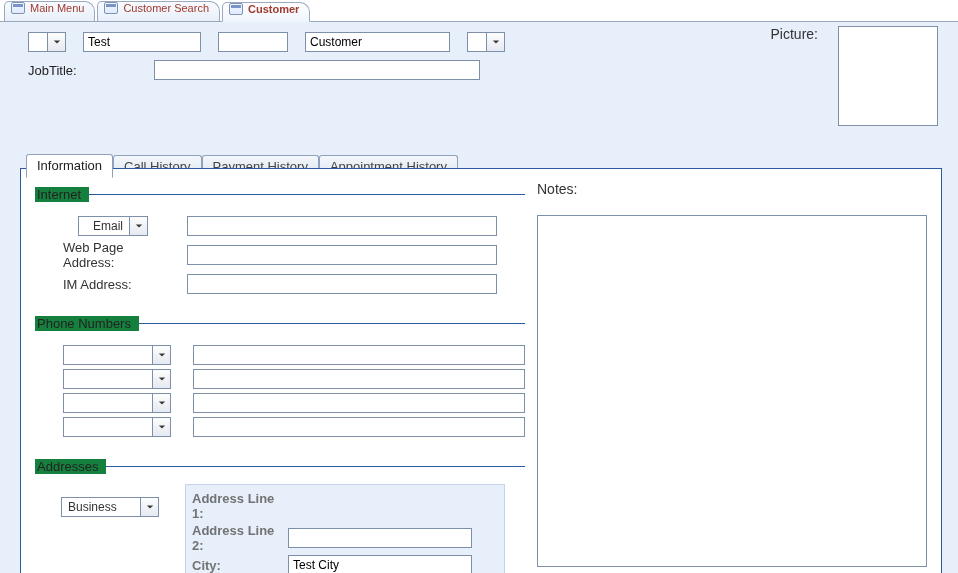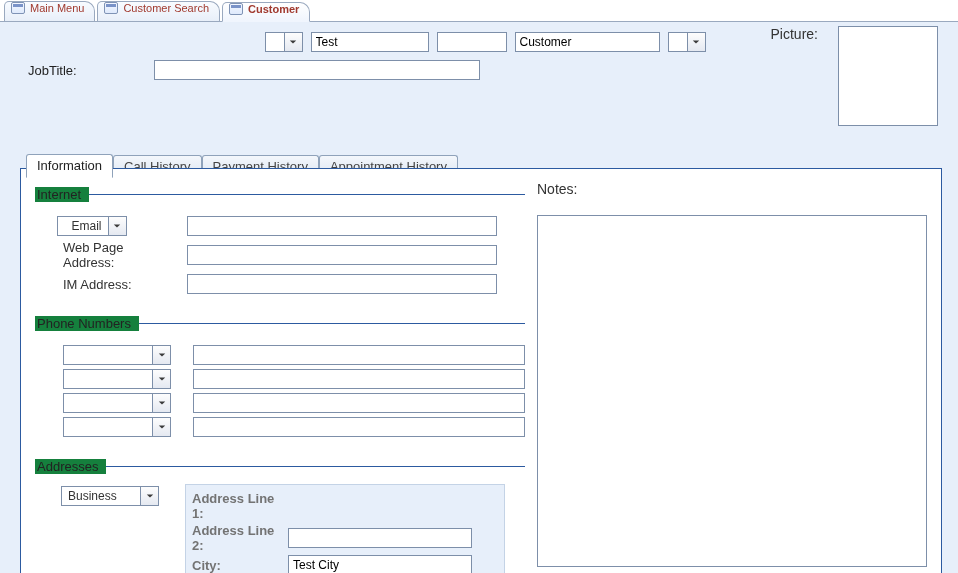--- a/index.html
+++ b/index.html
@@ -175,21 +175,21 @@
     background:#e7effa;
     border:1px solid #c4d3e6;
     margin-left: 150px;
     width: 320px;
     padding: 4px 6px 6px 6px;
   }
   .addr-panel .arow { display:flex; align-items:center; margin:2px 0;}
   .addr-panel .arow .al { width:96px; font-size:13px; font-weight:bold; color:#737373;}
   .addr-panel .arow input { height:20px; border:1px solid #7d8fa9; font:inherit; padding:1px 4px; }
 
-  .addr-type-wrap { display:flex; position:absolute; left:0; top:12px; margin-left:26px;}
+  .addr-type-wrap { display:flex; position:absolute; left:0; top:23px; margin-left:26px;}
   .addresses-holder { position:relative; }
 
   .notes-label { font-size:14px; margin-bottom:18px; }
   .notes-box {
     width: 100%;
     height: 352px;
     border: 1px solid #7d8fa9;
     background:#fff;
     resize:none;
     font:inherit;
@@ -214,21 +214,21 @@
   </div>
 </div>
 
 <div class="form-area">
 
   <div class="picture-wrap">
     <span class="plabel">Picture:</span>
     <div class="picture-box"></div>
   </div>
 
-  <div class="row" style="gap:8px; margin-left:8px;justify-content:center;">
+  <div class="row" style="gap:17px; margin-left:8px;">
     <div class="select-box">
       <div class="sel-text" style="width:20px;"></div>
       <div class="dd-btn">
           <svg viewBox="0 0 10 10">
             <path d="M1 3 L5 7 L9 3 Z"></path>
           </svg>
         </div>
     </div>
     <input class="text-input" style="width: 118px;" value="Test">
     <input class="text-input" style="width: 70px;" value="">
@@ -255,21 +255,21 @@
       <div class="tabctrl-tab"><span>Payment History</span></div>
       <div class="tabctrl-tab"><span>Appointment History</span></div>
     </div>
     <div class="tabpage">
 
       <div class="tabpage-left">
 
         <fieldset class="group">
           <legend>Internet</legend>
           <div class="field-row">
-            <div style="width:130px; display:flex; justify-content:center; padding-right:17px;">
+            <div style="width:130px; display:flex; justify-content:flex-end; padding-right:17px;">
               <div class="select-box">
                 <div class="sel-text" style="width:52px; justify-content:flex-end;">Email</div>
                 <div class="dd-btn">
                     <svg viewBox="0 0 10 10">
                       <path d="M1 3 L5 7 L9 3 Z"></path>
                     </svg>
                   </div>
               </div>
             </div>
             <div class="field" style="padding-left:22px;">

